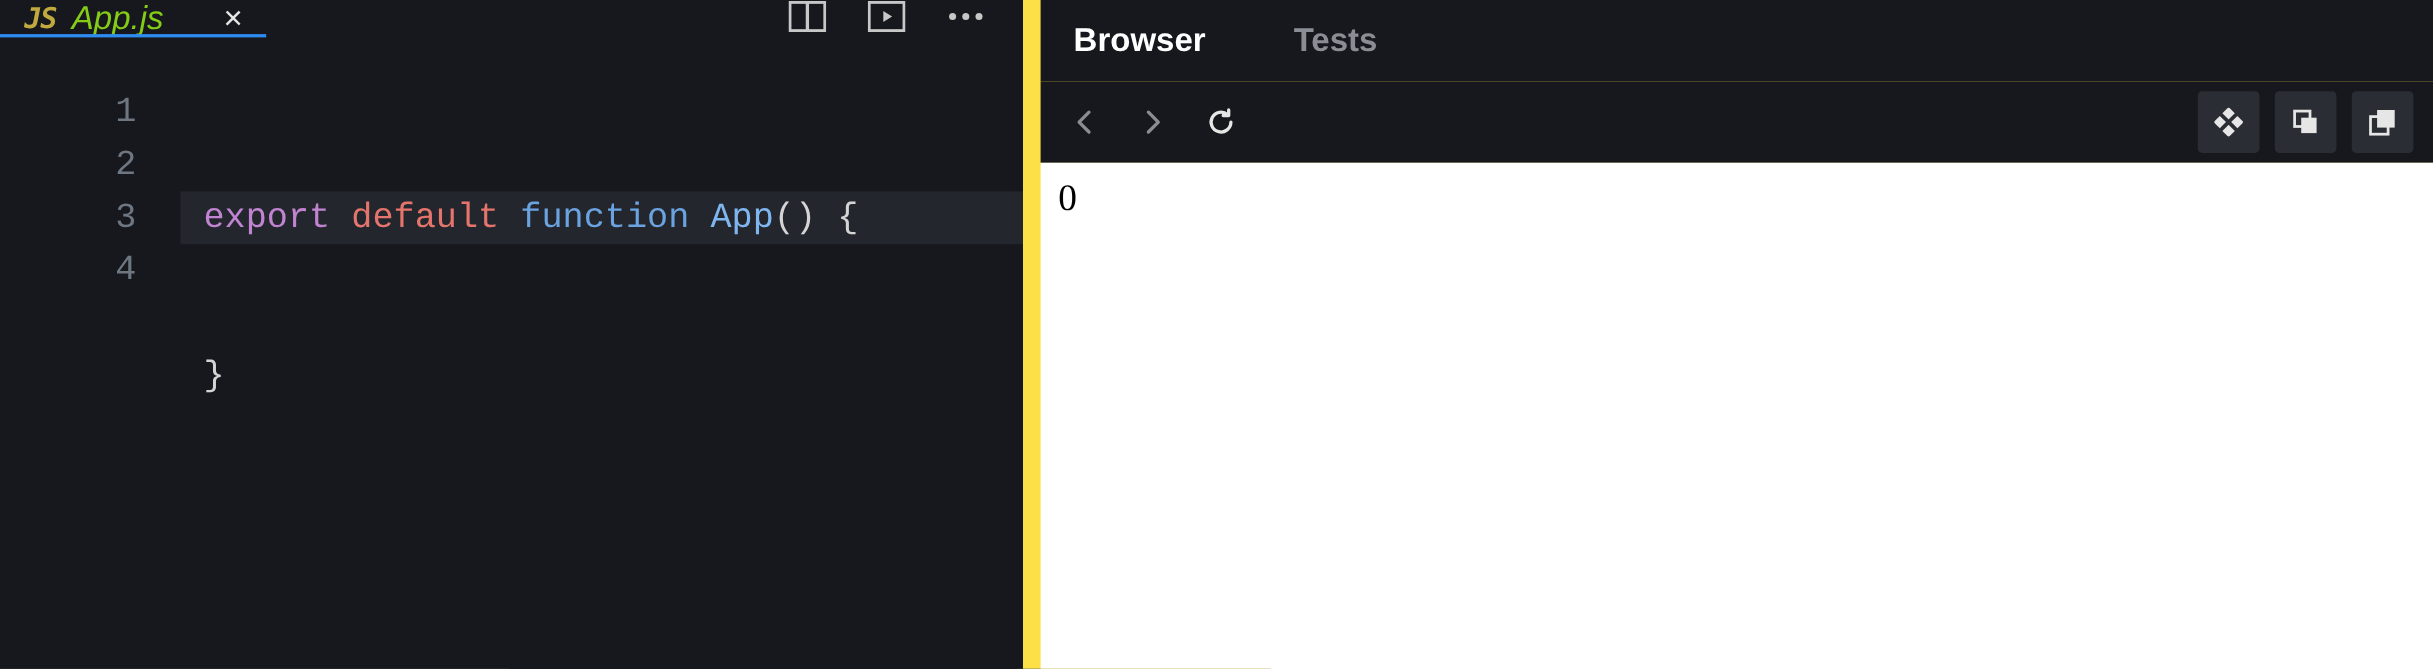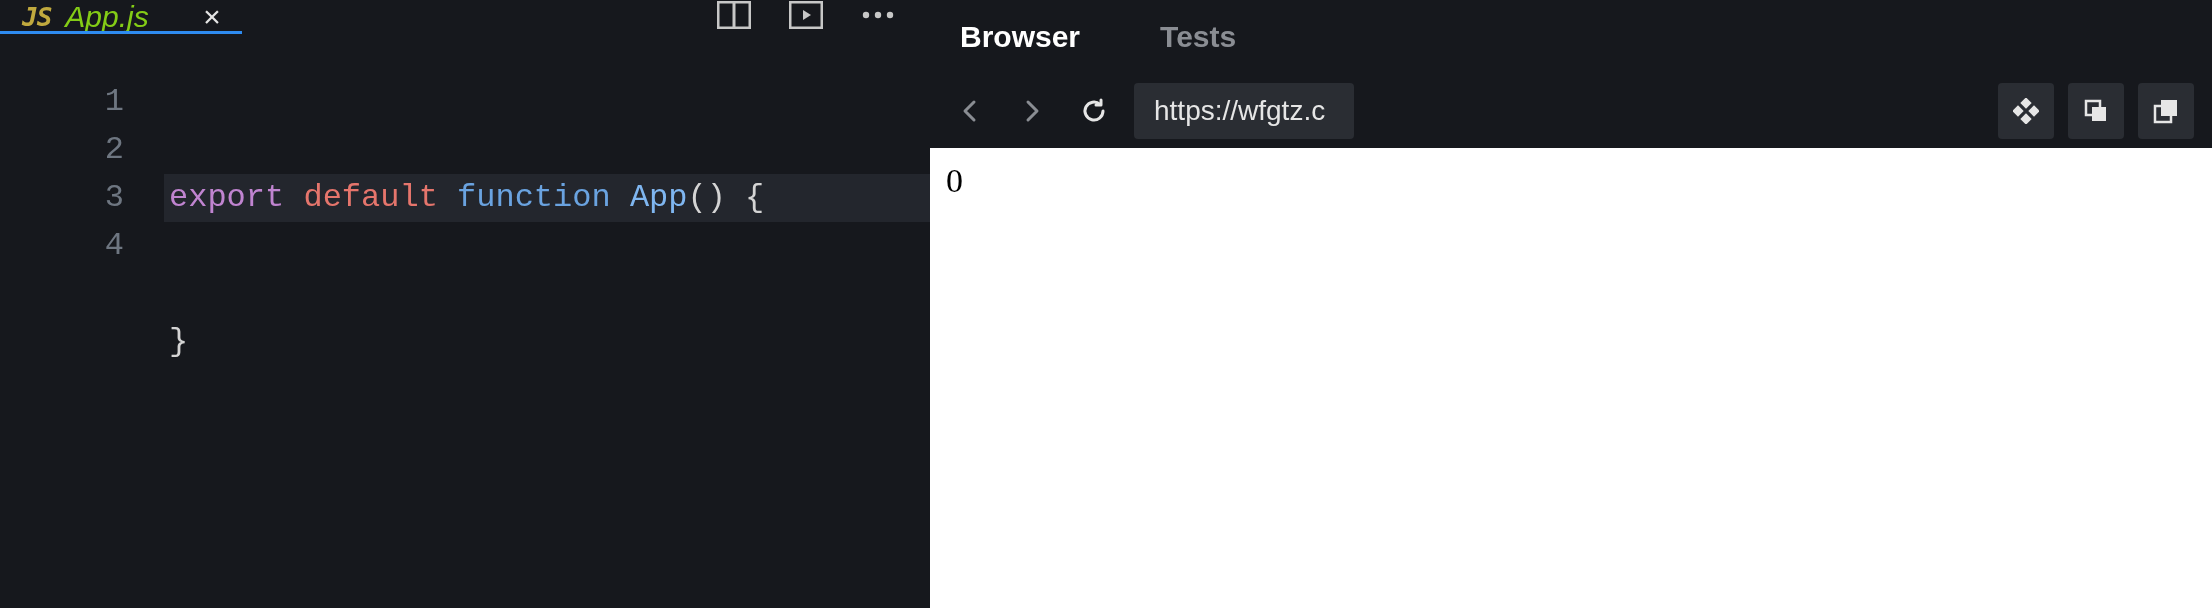--- a/index.html
+++ b/index.html
@@ -13,31 +13,31 @@
   .tab .js-badge { font-family: Menlo, Consolas, monospace; font-weight: 700; font-size: 26px; color: #c0a93e; letter-spacing: -1px; }
   .tab .tab-label { color: #84cc16; font-size: 30px; }
   .tab .close { color: #e6e6e6; font-size: 30px; margin-left: 40px; line-height: 1; }
   .tabbar-spacer { flex: 1; }
   .tabbar-actions { display:flex; align-items:center; gap: 36px; padding: 0 34px 0 10px; }
   .tabbar-actions .ico { width: 36px; height: 30px; display:flex; align-items:center; justify-content:center; color:#c7c7c7; cursor:pointer; }
   .code-area { flex:1; display:flex; background:#16181d; font-family: Menlo, Consolas, "Courier New", monospace; font-size: 32px; line-height: 48px; padding-top: 4px; }
   .gutter { width: 164px; text-align: right; color: #6e7681; padding-right: 40px; user-select:none; }
   .gutter .ln { height: 48px; }
   .code { flex:1; color:#d4d4d4; white-space: pre; }
-  .code-line { height:48px; padding-left: 5px; }
+  .code-line { height:48px; padding-left: 21px; }
   .code-line.current { background:#23262d; }
   .tok-keyword { color:#c084d0; }
   .tok-default { color:#e5756c; }
   .tok-func { color:#6aa3e0; }
   .tok-name { color:#7fb6f0; }
   .tok-punc { color:#d4d4d4; }
   .tok-num { color:#c6a866; }
   .panel-actions { display:flex; align-items:center; }
 
-  .right-pane { flex:1; display:flex; flex-direction:column; background:#fde047; }
+  .right-pane { flex:1; display:flex; flex-direction:column; background:#fde047;padding-left:16px; }
   .right-tabs { height:74px; display:flex; align-items:center; padding: 0 30px; gap: 80px; background:#16181d; }
   .right-tab { color:#8a8d93; font-size:30px; font-weight:600; cursor:pointer; }
   .right-tab.active { color:#fff; }
   .addrbar { height:74px; background:#16181d; display:flex; align-items:center; padding: 0 18px; gap: 18px; }
   .addrbar .navbtn { width:44px; height:44px; display:flex; align-items:center; justify-content:center; color:#8a8d93; cursor:pointer; }
   .addrbar .navbtn.enabled { color:#e6e6e6; }
   .url-box { background:#2a2d33; color:#e6e6e6; font-size:28px; height:56px; display:flex; align-items:center; padding:0 20px; border-radius:4px; width: 220px; overflow:hidden; white-space:nowrap; }
   .addr-right { display:flex; gap:14px; margin-left:auto; }
   .sqbtn { width:56px; height:56px; background:#2a2d33; border-radius:4px; display:flex; align-items:center; justify-content:center; color:#e6e6e6; cursor:pointer; }
   .viewport { flex:1; background:#fff; color:#000; font-family: "Times New Roman", Times, serif; font-size:34px; padding: 14px 16px; }
@@ -108,21 +108,20 @@
         <svg width="24" height="24" viewBox="0 0 24 24">
             <polyline points="8,3 17,12 8,21" fill="none" stroke="currentColor" stroke-width="3" stroke-linecap="round" stroke-linejoin="round"></polyline>
           </svg>
       </div>
       <div class="navbtn enabled">
         <svg width="28" height="28" viewBox="0 0 28 28">
             <path d="M23 14a9 9 0 1 1-3-6.7" fill="none" stroke="currentColor" stroke-width="3" stroke-linecap="round"></path>
             <polyline points="21,3 21,8 16,8" fill="none" stroke="currentColor" stroke-width="3" stroke-linecap="round" stroke-linejoin="round"></polyline>
           </svg>
       </div>
-      <div class="url-box">https://wfgtz.c</div>
       <div class="addr-right">
         <div class="sqbtn">
           <svg width="26" height="26" viewBox="0 0 26 26">
               <rect x="9" y="1" width="8" height="8" transform="rotate(45 13 5)" fill="currentColor"></rect>
               <rect x="1" y="9" width="8" height="8" transform="rotate(45 5 13)" fill="currentColor"></rect>
               <rect x="17" y="9" width="8" height="8" transform="rotate(45 21 13)" fill="currentColor"></rect>
               <rect x="9" y="17" width="8" height="8" transform="rotate(45 13 21)" fill="currentColor"></rect>
             </svg>
         </div>
         <div class="sqbtn">

